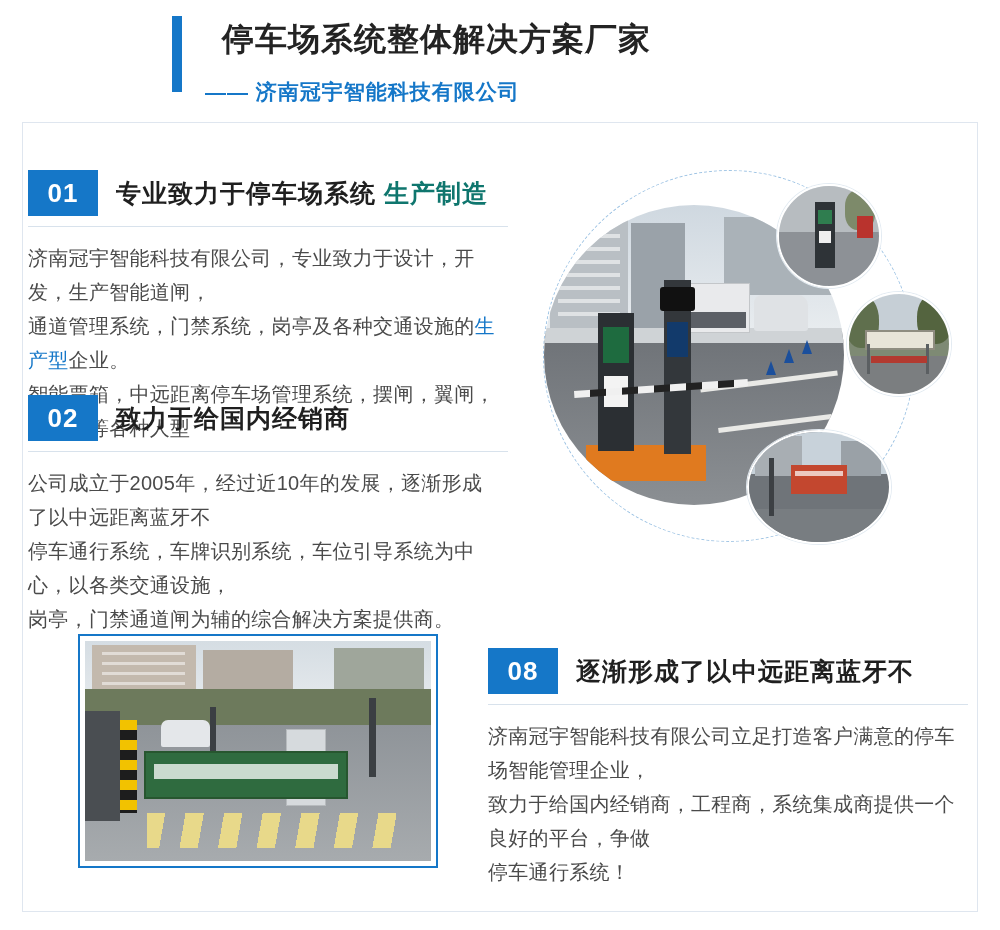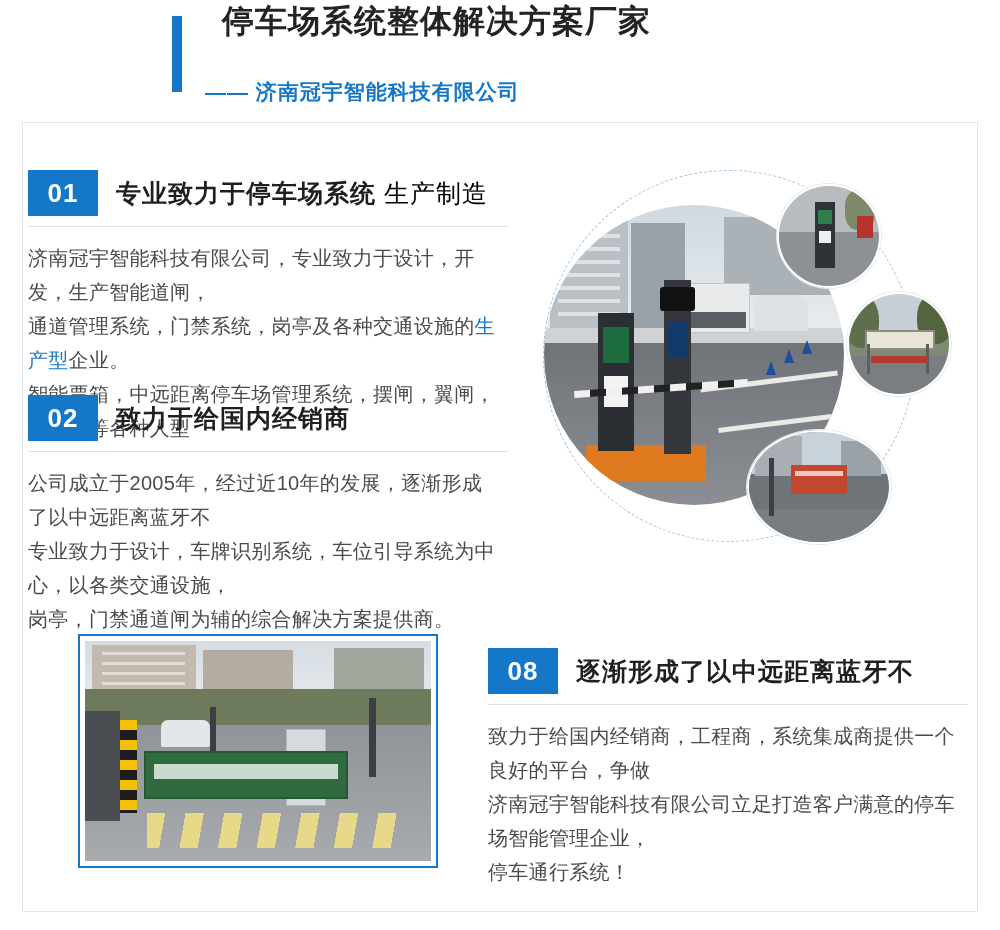--- a/index.html
+++ b/index.html
@@ -33,21 +33,21 @@
     position: absolute;
     left: 172px;
     top: 16px;
     width: 10px;
     height: 76px;
     background: #1577c8;
   }
   .header-title {
     position: absolute;
     left: 222px;
-    top: 0;
+    top: 18px;
     font-size: 32px;
     font-weight: bold;
     color: #232323;
     letter-spacing: 1px;
     white-space: nowrap;
   }
   .header-sub {
     position: absolute;
     left: 205px;
     top: 78px;
@@ -90,22 +90,22 @@
     display: inline-block;
     margin-left: 18px;
     font-size: 25px;
     font-weight: bold;
     color: #1f1f1f;
     vertical-align: middle;
     letter-spacing: 1px;
     white-space: nowrap;
   }
   .sec-title .light {
-    color: #000000;
-    font-weight: normal;
+    color: #0f766e;
+    font-weight: bold;
   }
   .sec-underline {
     margin-top: 10px;
     height: 1px;
     background: #d8e2ec;
   }
   .sec-body {
     margin-top: 14px;
     font-size: 20px;
     line-height: 34px;
@@ -285,33 +285,33 @@
     </div>
   </div>
 
   <div class="sec" id="sec2">
     <div>
       <span class="num-badge">02</span><span class="sec-title">致力于给国内经销商</span>
     </div>
     <div class="sec-underline"></div>
     <div class="sec-body">
       <div>公司成立于2005年，经过近10年的发展，逐渐形成了以中远距离蓝牙不</div>
-      <div>专业致力于设计，车牌识别系统，车位引导系统为中心，以各类交通设施，</div>
+      <div>停车通行系统，车牌识别系统，车位引导系统为中心，以各类交通设施，</div>
       <div>岗亭，门禁通道闸为辅的综合解决方案提供商。</div>
     </div>
   </div>
 
   <div class="sec" id="sec3">
     <div>
       <span class="num-badge">08</span><span class="sec-title">逐渐形成了以中远距离蓝牙不</span>
     </div>
     <div class="sec-underline"></div>
     <div class="sec-body">
+      <div>济南冠宇智能科技有限公司立足打造客户满意的停车场智能管理企业，</div>
       <div>致力于给国内经销商，工程商，系统集成商提供一个良好的平台，争做</div>
-      <div>济南冠宇智能科技有限公司立足打造客户满意的停车场智能管理企业，</div>
       <div>停车通行系统！</div>
     </div>
   </div>
 
   <div class="cluster">
     <div class="dashed-circle"></div>
 
     <div class="photo-main">
       <div class="scene">
         <div class="sA-sky"></div>

